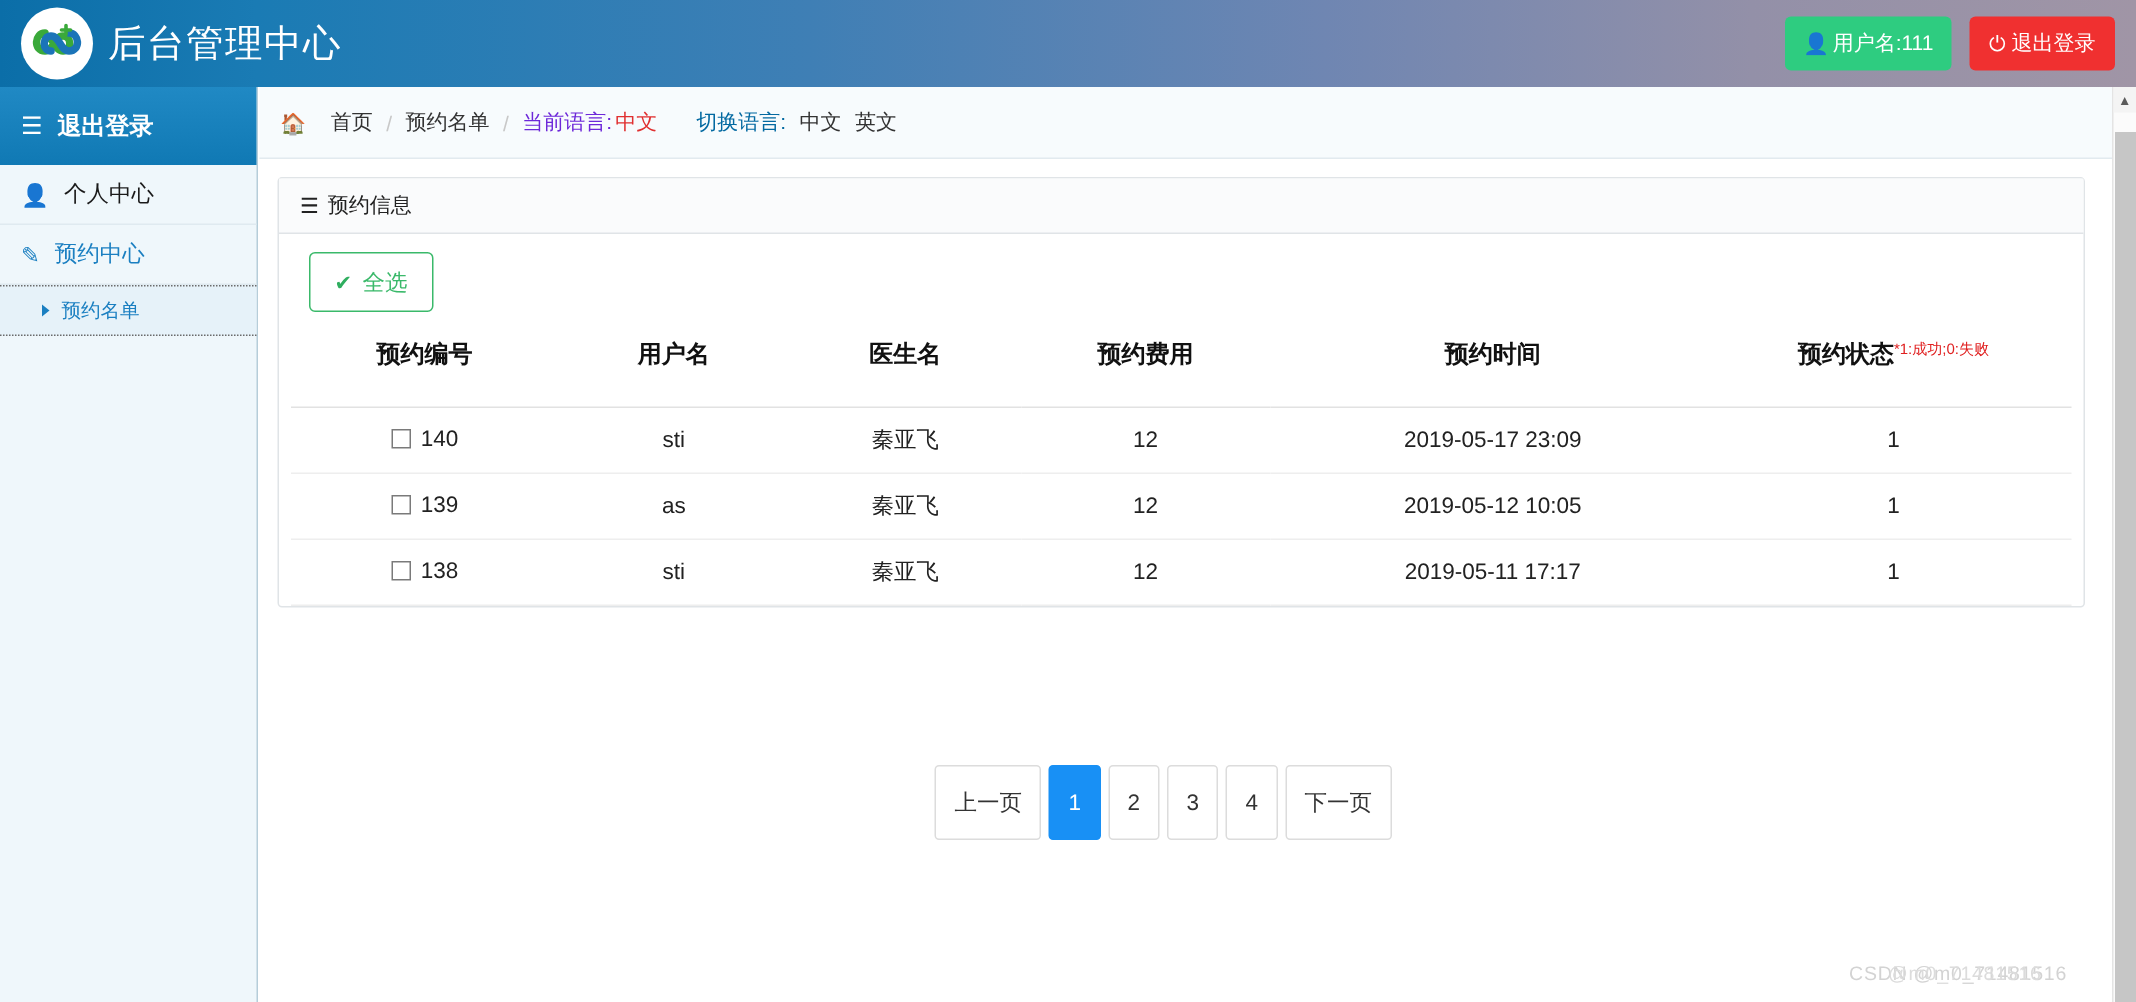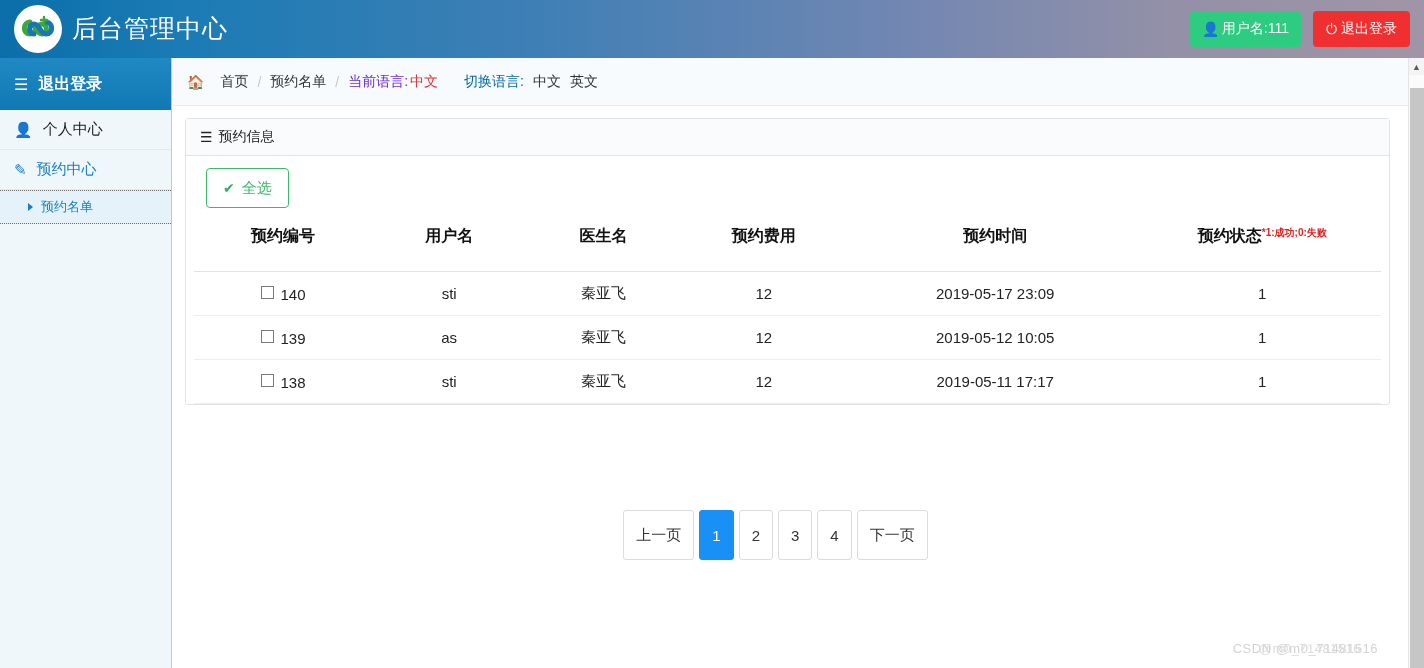--- a/index.html
+++ b/index.html
@@ -122,22 +122,22 @@
   table.tbl th {
     font-size: 16px; font-weight: bold; color: #111;
     padding: 4px 0 24px 0; text-align: center;
     border-bottom: 1px solid #e2e2e2;
   }
   table.tbl td {
     font-size: 15px; color: #222; text-align: center;
     padding: 12px 0 12px 0;
     border-bottom: 1px solid #eeeeee;
   }
-  .status-note { color: #e02020; font-size: 10px; font-weight: bold; vertical-align: top; }
-  .cell-id { display: inline-flex; align-items: flex-start; gap: 7px; justify-content: center; }
+  .status-note { color: #e02020; font-size: 10px; font-weight: normal; vertical-align: top; }
+  .cell-id { display: inline-flex; align-items: center; gap: 7px; justify-content: center; }
   .cb { width: 13px; height: 13px; border: 1px solid #7a7a7a; background: #fff; display: inline-block; }
 
   .pager { display: flex; justify-content: center; gap: 5px; margin-top: 22px; }
   .pg {
     min-width: 34px; height: 50px; padding: 0 12px;
     border: 1px solid #dcdcdc; border-radius: 3px; background: #fff;
     display: inline-flex; align-items: center; justify-content: center;
     font-size: 15px; color: #333; cursor: pointer;
   }
   .pg.active { background: #1890f5; border-color: #1890f5; color: #fff; }

